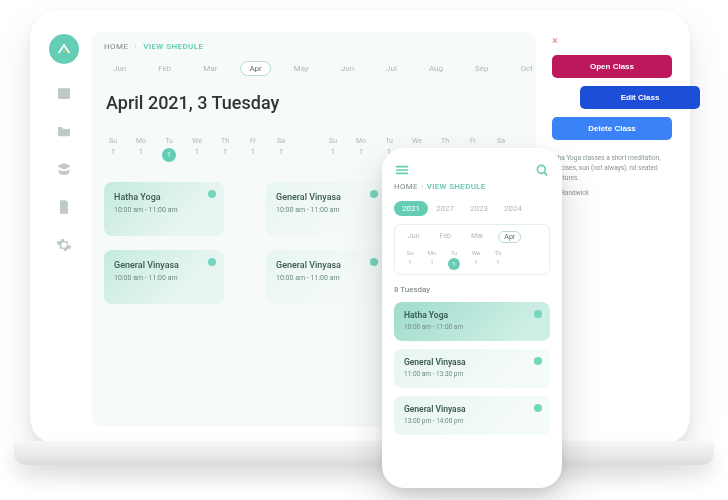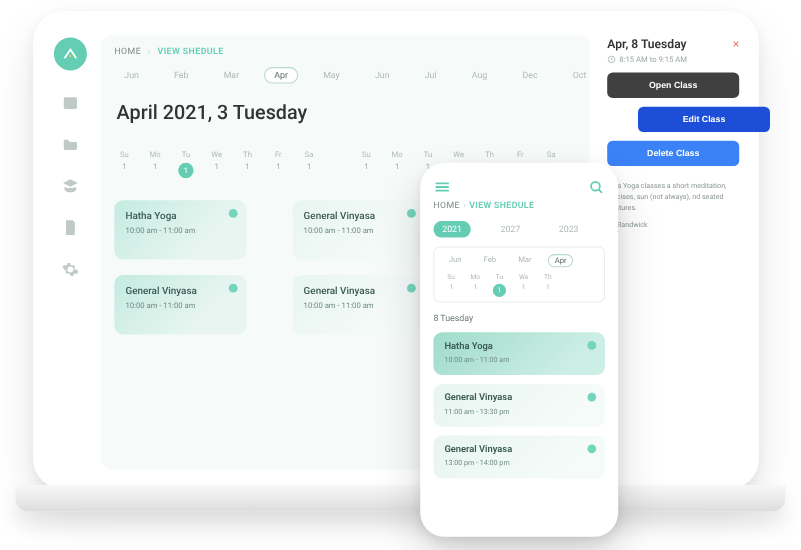--- a/index.html
+++ b/index.html
@@ -107,21 +107,21 @@
   .detail-title { font-size:11px; font-weight:600; color:#333; }
   .detail-sub { font-size:7px; color:#9aa7a3; margin-top:3px; display:flex; align-items:center; gap:3px;}
   .close-x { color:#e77a72; font-size:11px; cursor:pointer; }
   .btn {
     display:block; width:100%;
     border:none; border-radius:5px;
     color:#fff; font-size:8px; font-weight:600;
     padding:7px 0; margin-top:8px; cursor:pointer;
     text-align:center;
   }
-  .btn.open { background:#404040; }
+  .btn.open { background:#be185d; }
   .btn.edit { background:#1d4ed8;margin-left:28px; }
   .btn.delete { background:#3b82f6; }
   .detail-body { margin-top:14px; font-size:6.5px; line-height:1.5; color:#8a9793; }
   .detail-body p { margin-top:6px; }
   
   .phone {
     position:absolute;
     left: 382px; top: 148px;
     width: 180px; height: 340px;
     background:#fff;
@@ -130,21 +130,21 @@
     padding: 14px 12px 12px 12px;
     overflow:hidden;
   }
   .phone-top { display:flex; justify-content:space-between; align-items:center; }
   .burger svg, .search svg { width:16px; height:16px; }
   .burger { color:#64cdb4; }
   .search { color:#64cdb4; }
   .p-breadcrumb { font-size:8px; letter-spacing:0.3px; color:#7b8a86; }
   .p-breadcrumb .active { color:#64cdb4; font-weight:600; }
   .p-breadcrumb .sep { color:#c3cfcb; margin:0 3px; }
-  .year-tabs { display:flex; gap:19px; margin-top:10px; font-size:8px; color:#aebab6; align-items:center;}
+  .year-tabs { display:flex; gap:0; margin-top:10px; font-size:8px; color:#aebab6; align-items:center;}
   .year-pill { padding:3px 8px; border-radius:10px; }
   .year-pill.selected { background:#64cdb4; color:#fff; }
   .p-box {
     margin-top:8px; border:1px solid #e6efec; border-radius:6px;
     padding:6px 8px 4px 8px; font-size:7px; color:#aebab6;
   }
   .p-months { display:flex; gap:10px; }
   .pm { padding:1px 5px; border-radius:8px; }
   .pm.sel { border:1px solid #b7d9cf; color:#5b6b67; background:#fff;}
   .p-days { display:flex; gap:8px; margin-top:6px; }
@@ -212,21 +212,21 @@
 
       <div class="months" id="month-row">
           <span class="month-pill">Jun</span>
           <span class="month-pill">Feb</span>
           <span class="month-pill">Mar</span>
           <span class="month-pill selected">Apr</span>
           <span class="month-pill">May</span>
           <span class="month-pill">Jun</span>
           <span class="month-pill">Jul</span>
           <span class="month-pill">Aug</span>
-          <span class="month-pill">Dec</span>
+          <span class="month-pill">Sep</span>
           <span class="month-pill">Oct</span>
         </div>
 
       <div class="page-title">April 2021, 3 Tuesday</div>
 
       <div class="week-strip">
         <div class="day-row" id="week1">
             <div class="day">
               <span>Su</span>
               <span class="dnum">1</span>
@@ -323,30 +323,20 @@
               <div class="cname">General Vinyasa</div>
               <div class="ctime">10:00 am - 11:00 am</div>
               <div class="dot"></div>
             </div>
           </div>
       </div>
     </div>
 
     <div class="detail">
       <div class="detail-head">
-        <div>
-          <div class="detail-title">Apr, 8 Tuesday</div>
-          <div class="detail-sub">
-            <svg width="8" height="8" viewBox="0 0 24 24" fill="none" stroke="#9aa7a3" stroke-width="2">
-                <circle cx="12" cy="12" r="9"></circle>
-                <path d="M12 7v5l3 2"></path>
-              </svg>
-            <span>8:15 AM to 9:15 AM</span>
-          </div>
-        </div>
         <div class="close-x">×</div>
       </div>
       <button class="btn open">Open Class</button>
       <button class="btn edit">Edit Class</button>
       <button class="btn delete">Delete Class</button>
       <div class="detail-body">
         <p>atha Yoga classes a short meditation, xercises, sun (not always), nd seated postures.</p>
         <p>St, Randwick</p>
       </div>
     </div>

